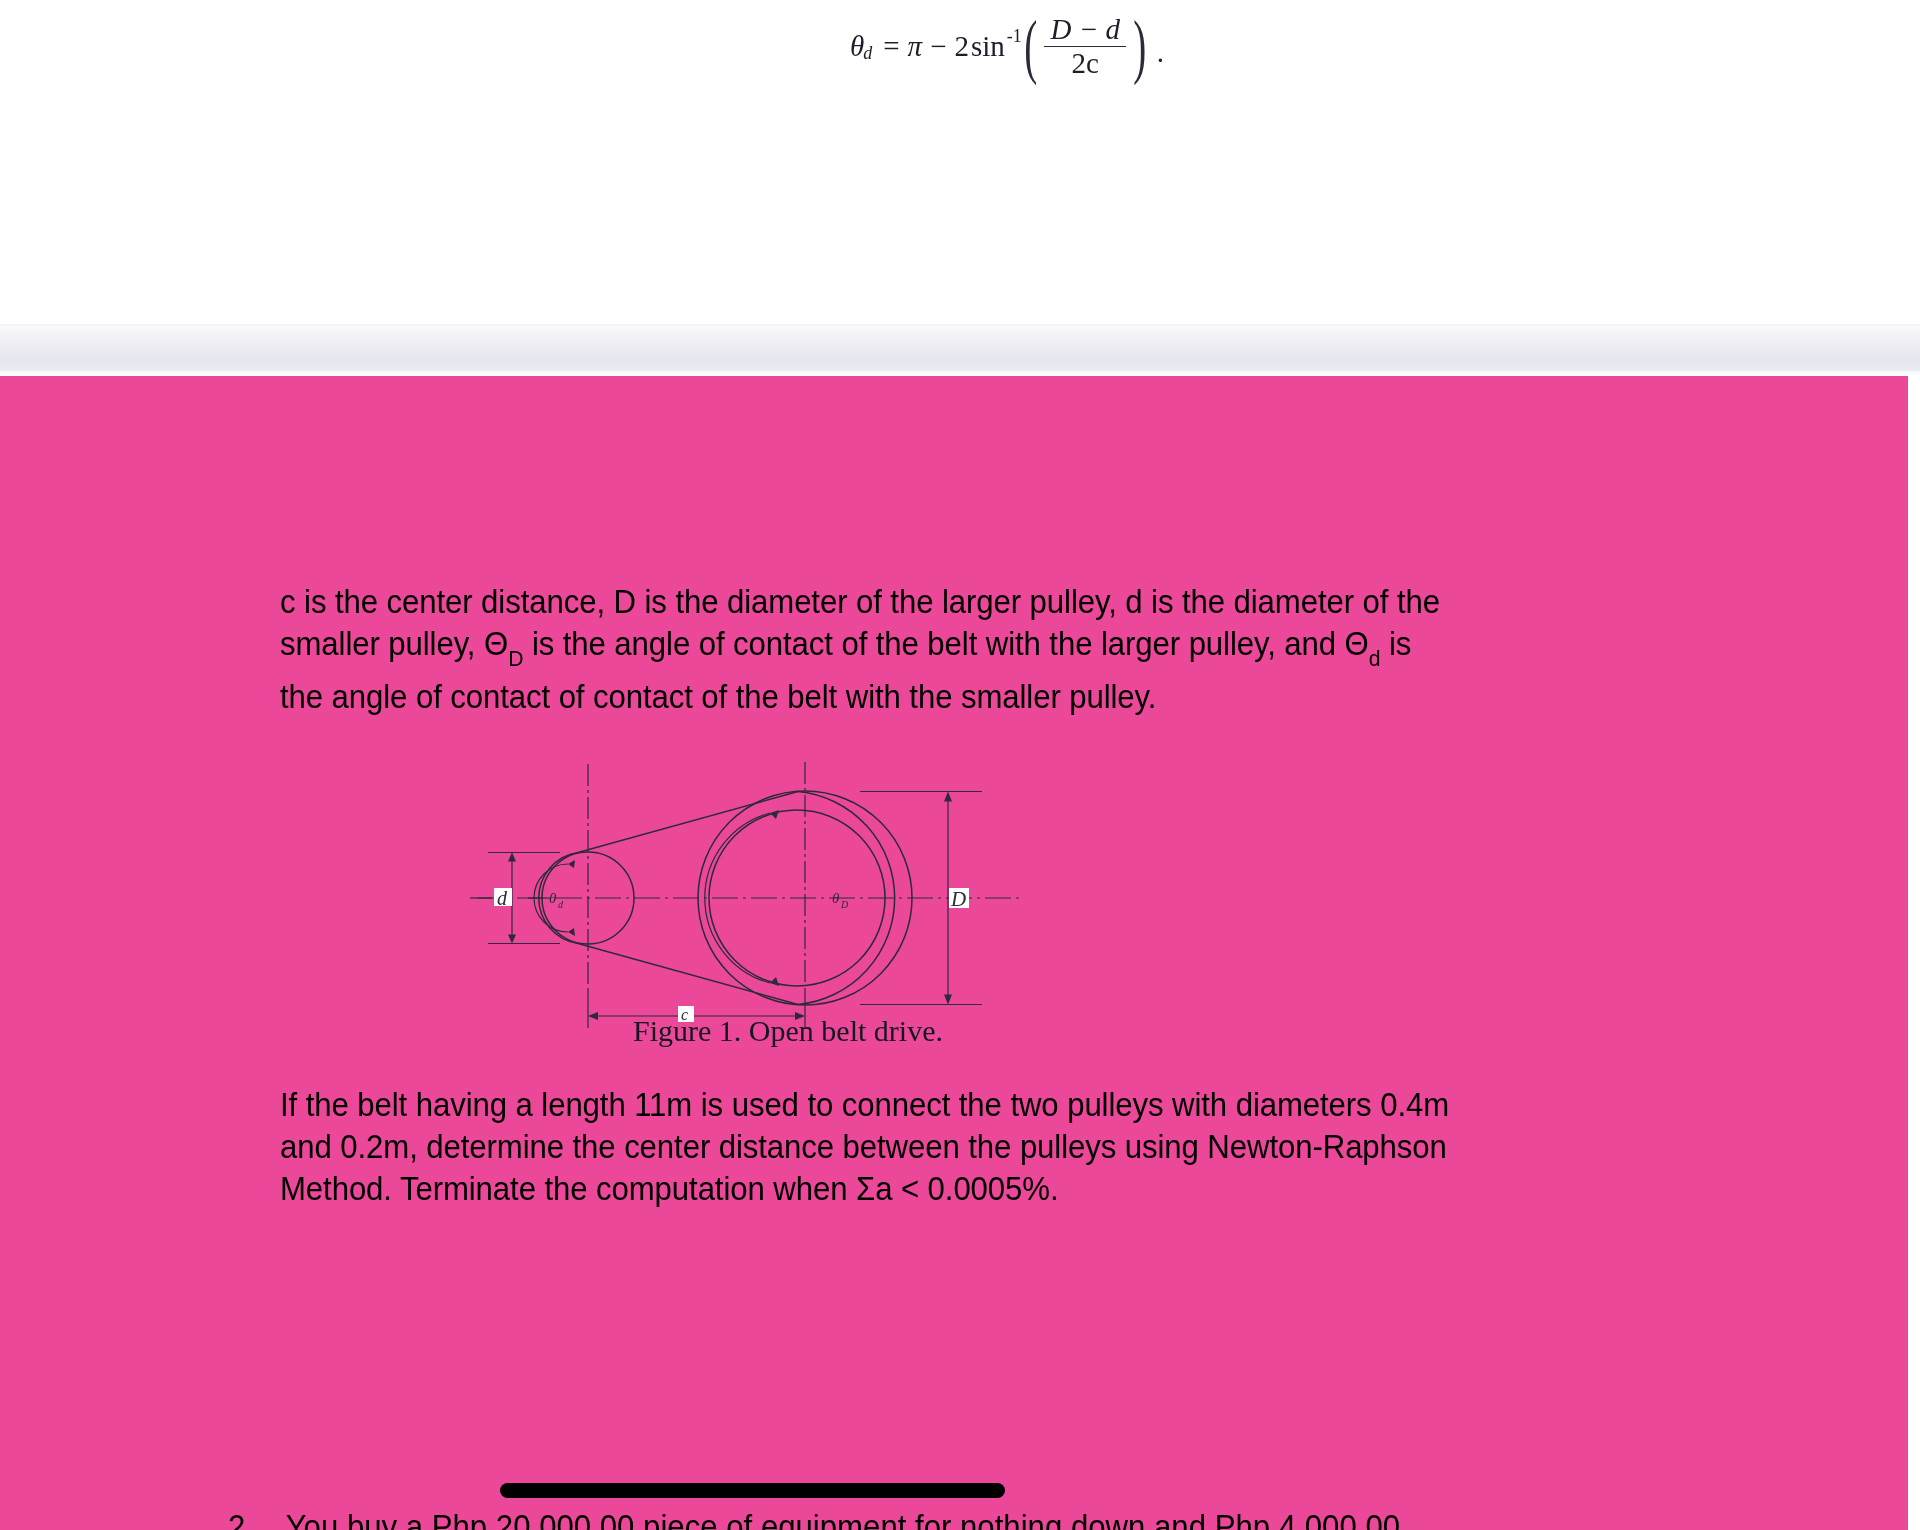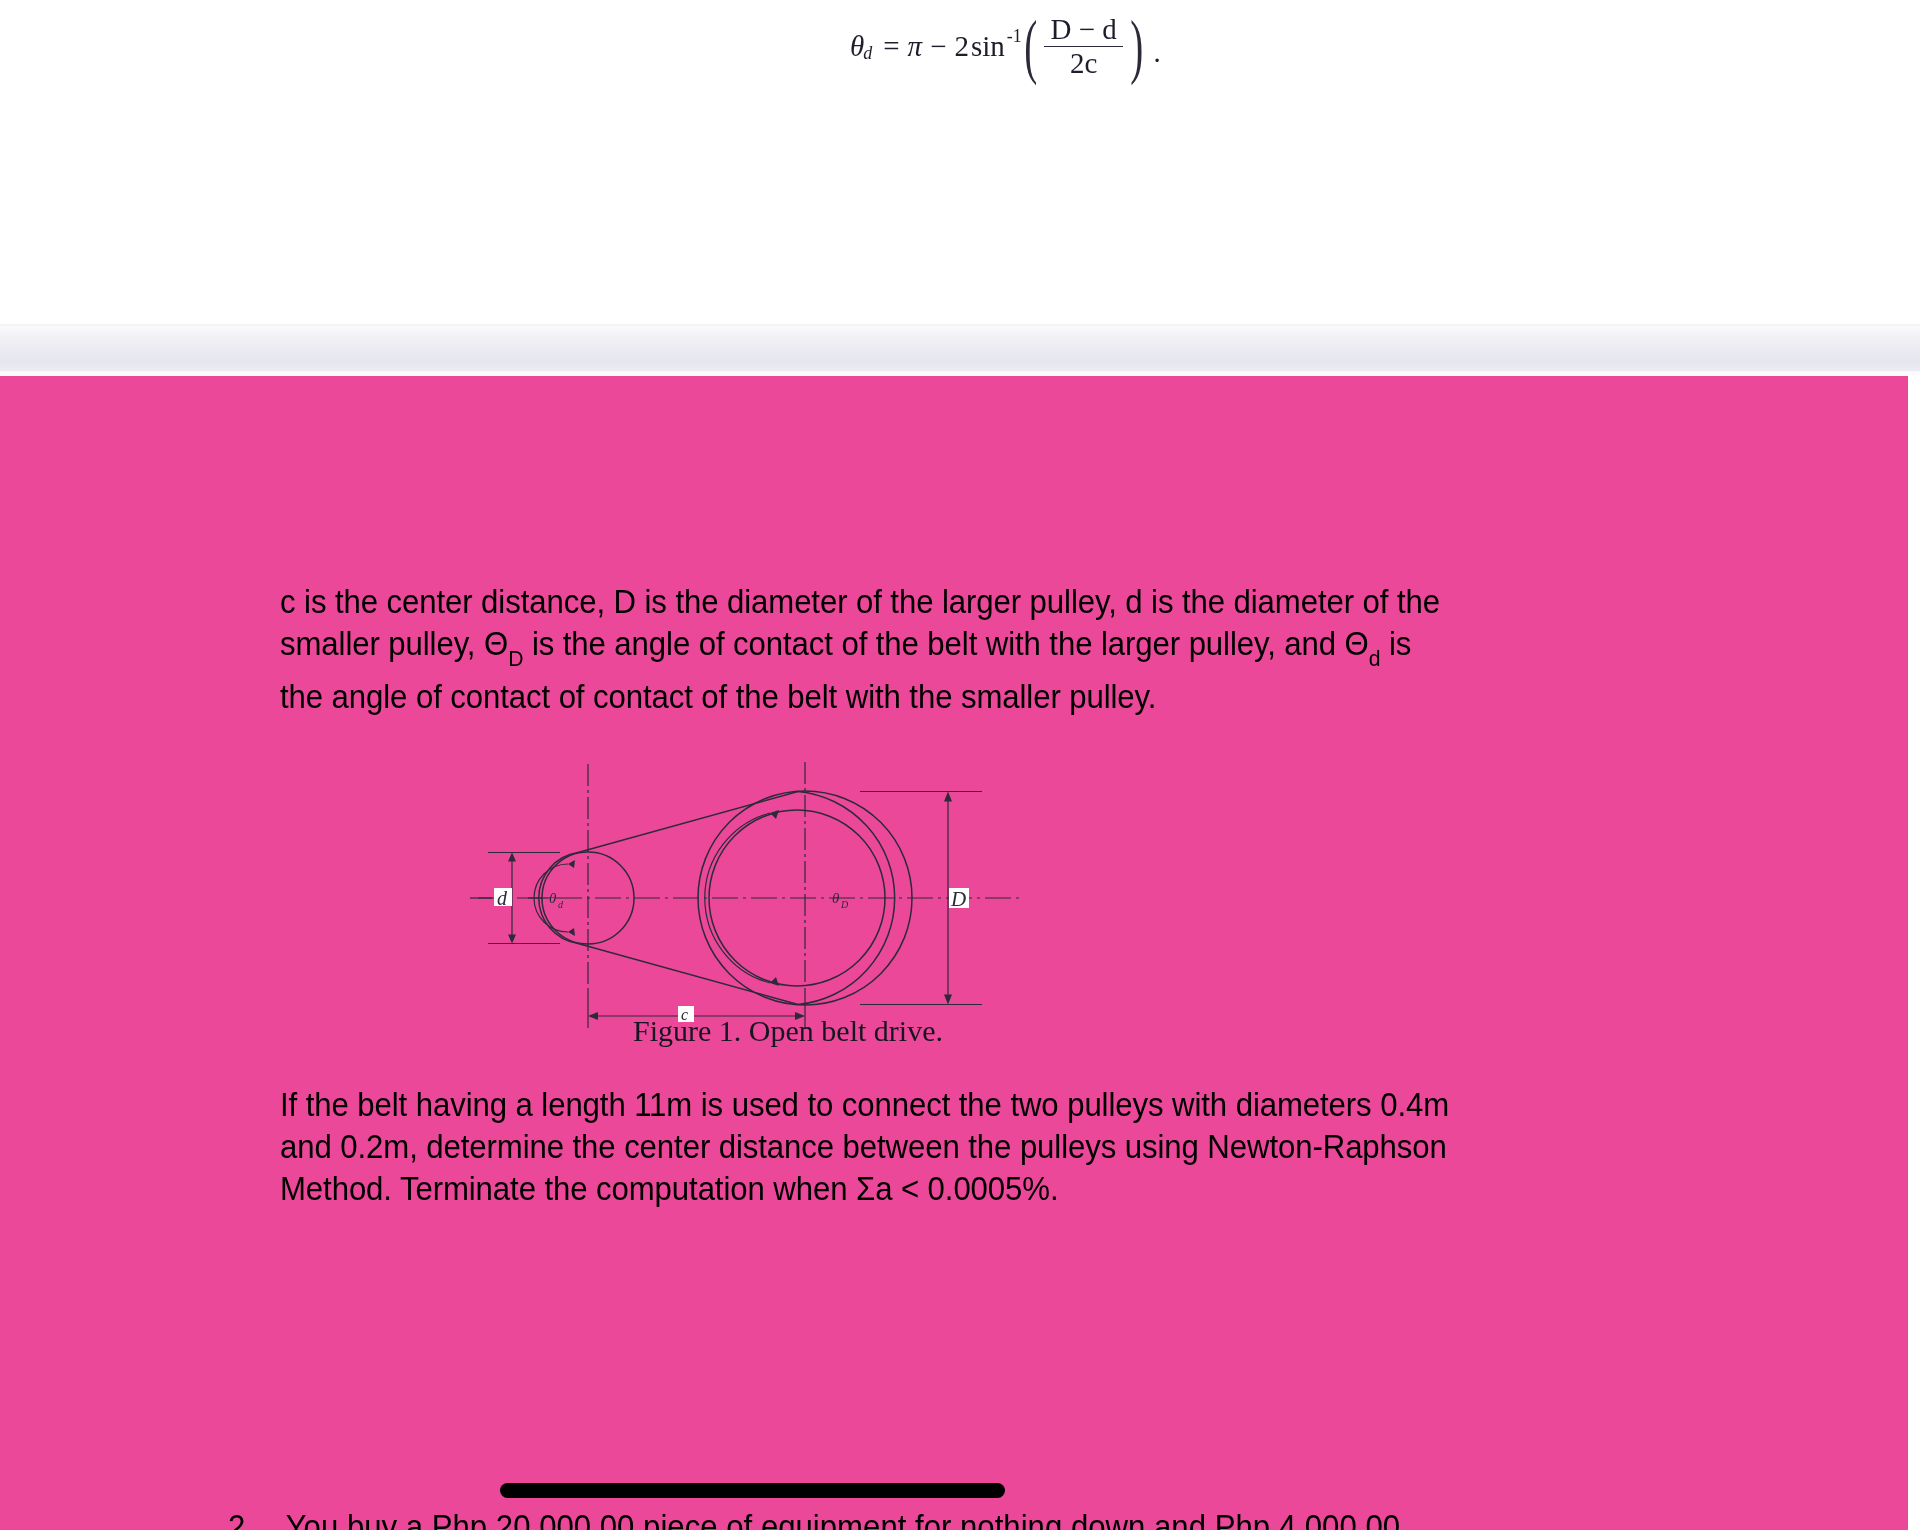--- a/index.html
+++ b/index.html
@@ -63,20 +63,21 @@
   .eq-frac {
     display: inline-flex;
     flex-direction: column;
     align-items: center;
     vertical-align: middle;
     margin: 0 5px;
     line-height: 1.08;
   }
   .eq-frac .num {
     padding: 0 6px 1px 6px;
+    font-style: italic;
   }
   .eq-frac .den {
     border-top: 1.6px solid #2a2a3a;
     padding: 1px 6px 0 6px;
     width: 100%;
     text-align: center;
     box-sizing: border-box;
   }
   .eq-period {
     margin-left: 8px;

